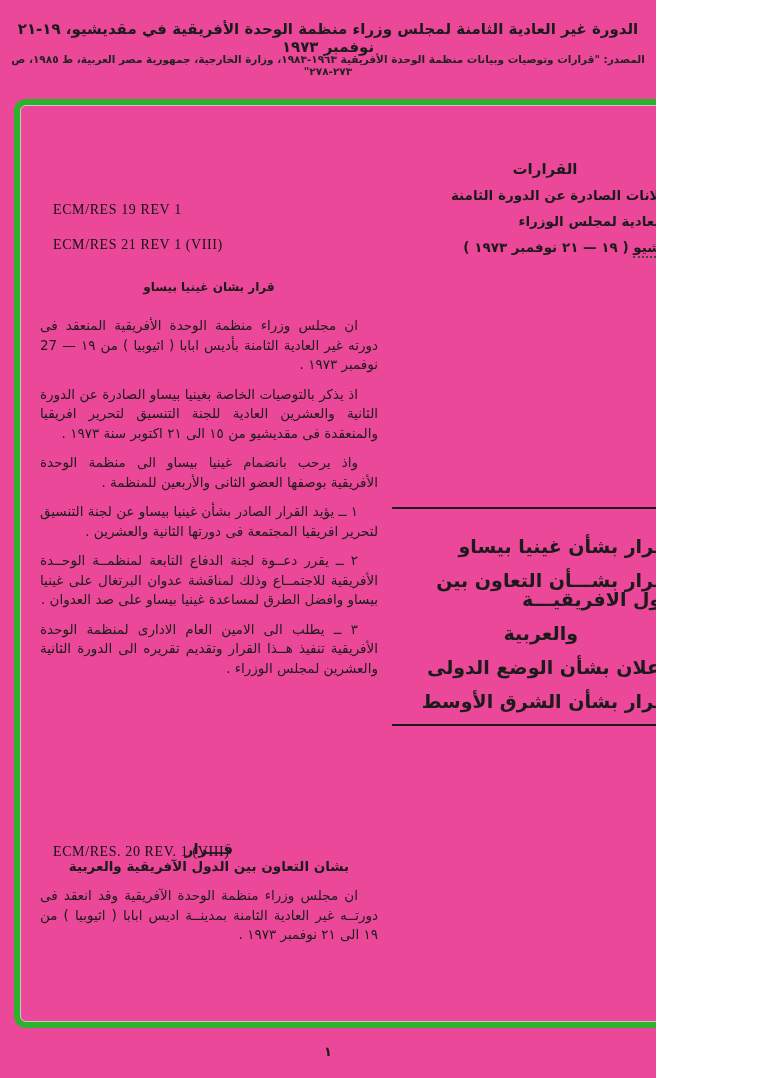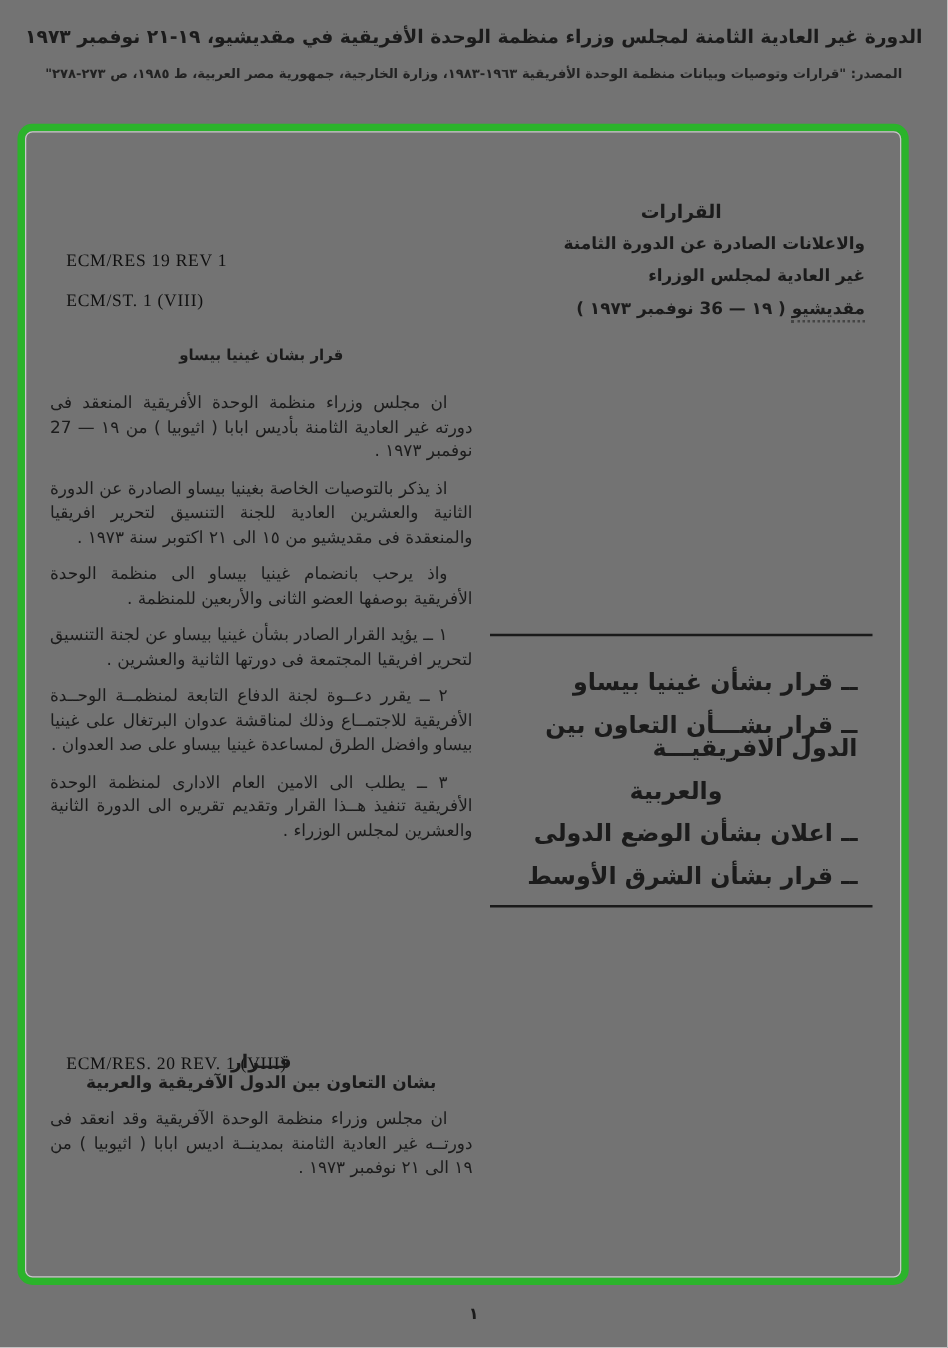--- a/index.html
+++ b/index.html
@@ -1,18 +1,18 @@
 <!DOCTYPE html>
 <html lang="ar"><head>
 <meta charset="utf-8">
 <style>
   html,body { margin:0; padding:0; background:#ffffff; }
   .page {
-    position:relative; width:758px; height:1078px; overflow:hidden;
-    background:#737373; color:#1b1b1b;
+    position:relative; width:656px; height:1078px; overflow:hidden;
+    background:#ec4899; color:#1b1b1b;
     font-family:"DejaVu Sans", sans-serif;
   }
 
   
   .hdr-title {
     position:absolute; top:20px; left:0; right:0;
     text-align:center; direction:rtl;
     font-weight:bold; font-size:15px; letter-spacing:0;
   }
   .hdr-source {
@@ -99,39 +99,39 @@
   <div class="doc-box">
     <div class="doc-box-inner"></div>
   </div>
 
   <div class="rc-heading">
     <div class="rc-h1">القرارات</div>
     <div class="rc-h2">والاعلانات الصادرة عن الدورة الثامنة</div>
     <div class="rc-h2">غير العادية لمجلس الوزراء</div>
     <div class="rc-h2">
       <span class="dotted-u">مقديشيو</span>
-      <span>( ١٩ — 36 نوفمبر ١٩٧٣ )</span>
+      <span>( ١٩ — ٢١ نوفمبر ١٩٧٣ )</span>
     </div>
   </div>
 
   <div class="rule rule1"></div>
 
   <div class="rc-toc">
     <div class="toc-item">ــ قرار بشأن غينيا بيساو</div>
     <div class="toc-item">ــ قرار بشـــأن التعاون بين الدول الافريقيـــة</div>
     <div class="toc-item toc-cont">والعربية</div>
     <div class="toc-item">ــ اعلان بشأن الوضع الدولى</div>
     <div class="toc-item">ــ قرار بشأن الشرق الأوسط</div>
   </div>
 
   <div class="rule rule2"></div>
 
   <div class="col-left">
     <div class="ecm-ref">ECM/RES 19 REV 1</div>
-    <div class="ecm-ref mt2">ECM/ST. 1 (VIII)</div>
+    <div class="ecm-ref mt1">ECM/RES 21 REV 1 (VIII)</div>
     <div class="sec-title">قرار بشان غينيا بيساو</div>
     <p class="para">ان مجلس وزراء منظمة الوحدة الأفريقية المنعقد فى دورته غير العادية الثامنة بأديس ابابا ( اثيوبيا ) من ١٩ — 27 نوفمبر ١٩٧٣ .</p>
     <p class="para">اذ يذكر بالتوصيات الخاصة بغينيا بيساو الصادرة عن الدورة الثانية والعشرين العادية للجنة التنسيق لتحرير افريقيا والمنعقدة فى مقديشيو من ١٥ الى ٢١ اكتوبر سنة ١٩٧٣ .</p>
     <p class="para">واذ يرحب بانضمام غينيا بيساو الى منظمة الوحدة الأفريقية بوصفها العضو الثانى والأربعين للمنظمة .</p>
     <p class="para">١ ــ يؤيد القرار الصادر بشأن غينيا بيساو عن لجنة التنسيق لتحرير افريقيا المجتمعة فى دورتها الثانية والعشرين .</p>
     <p class="para">٢ ــ يقرر دعــوة لجنة الدفاع التابعة لمنظمــة الوحــدة الأفريقية للاجتمــاع وذلك لمناقشة عدوان البرتغال على غينيا بيساو وافضل الطرق لمساعدة غينيا بيساو على صد العدوان .</p>
     <p class="para">٣ ــ يطلب الى الامين العام الادارى لمنظمة الوحدة الأفريقية تنفيذ هــذا القرار وتقديم تقريره الى الدورة الثانية والعشرين لمجلس الوزراء .</p>
   </div>
 
   <div class="ecm-ref ref20">ECM/RES. 20 REV. 1 (VIII)</div>

